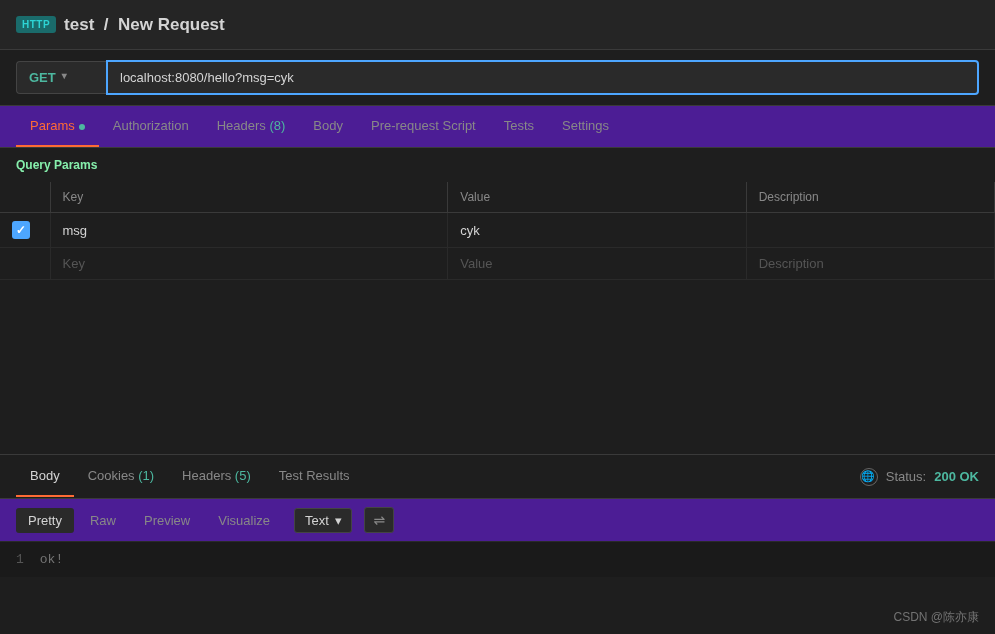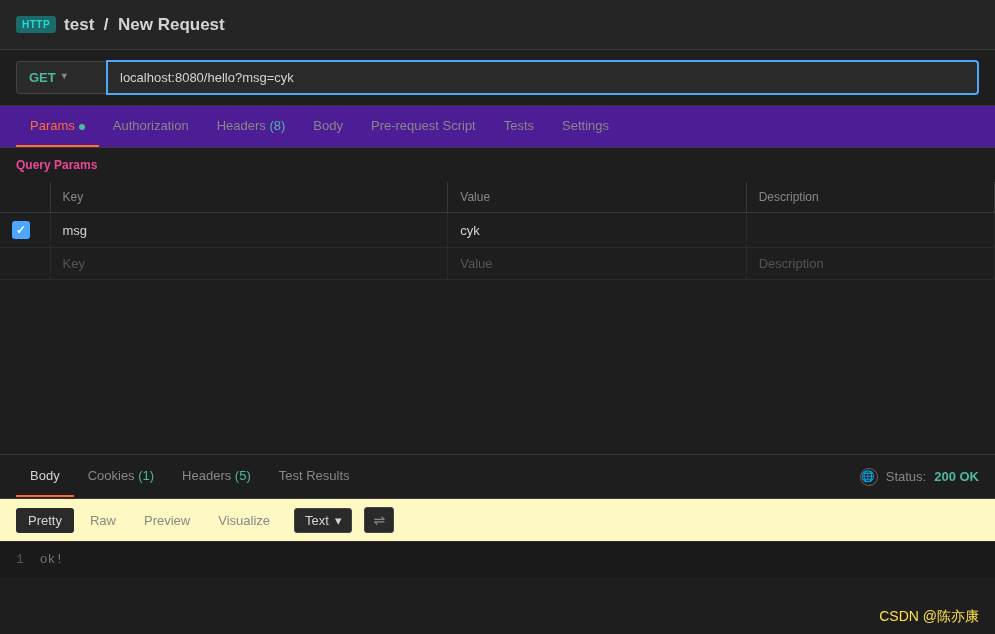--- a/index.html
+++ b/index.html
@@ -112,21 +112,21 @@
     }
     .tab .count {
       color: #4db8a0;
     }
 
     
     .section-label {
       padding: 10px 16px;
       font-size: 12px;
       font-weight: 600;
-      color: #ec4899;
+      color: #86efac;
       background: #1e1e1e;
     }
 
     
     .params-table {
       width: 100%;
       border-collapse: collapse;
       background: #1e1e1e;
     }
     .params-table th {
@@ -236,21 +236,21 @@
       justify-content: center;
       font-size: 11px;
     }
 
     
     .body-tabs {
       display: flex;
       align-items: center;
       padding: 8px 16px;
       gap: 4px;
-      background: #fef9c3;
+      background: #4c1d95;
       border-bottom: 1px solid #2a2a2a;
     }
     .body-tab {
       padding: 5px 12px;
       color: #888;
       cursor: pointer;
       font-size: 13px;
       border-radius: 3px;
     }
     .body-tab.active {
@@ -304,22 +304,22 @@
     .code-highlight {
       color: #737373;
       text-align: center;
     }
 
     
     .watermark {
       position: absolute;
       bottom: 8px;
       right: 16px;
-      color: #fde047;
-      font-size: 14px;
+      color: #737373;
+      font-size: 12px;
     }
 
     
     .main-content {
       position: relative;
       height: calc(634px - 50px);
     }
     .request-section {
       height: calc(634px - 50px - 180px);
       overflow: hidden;

